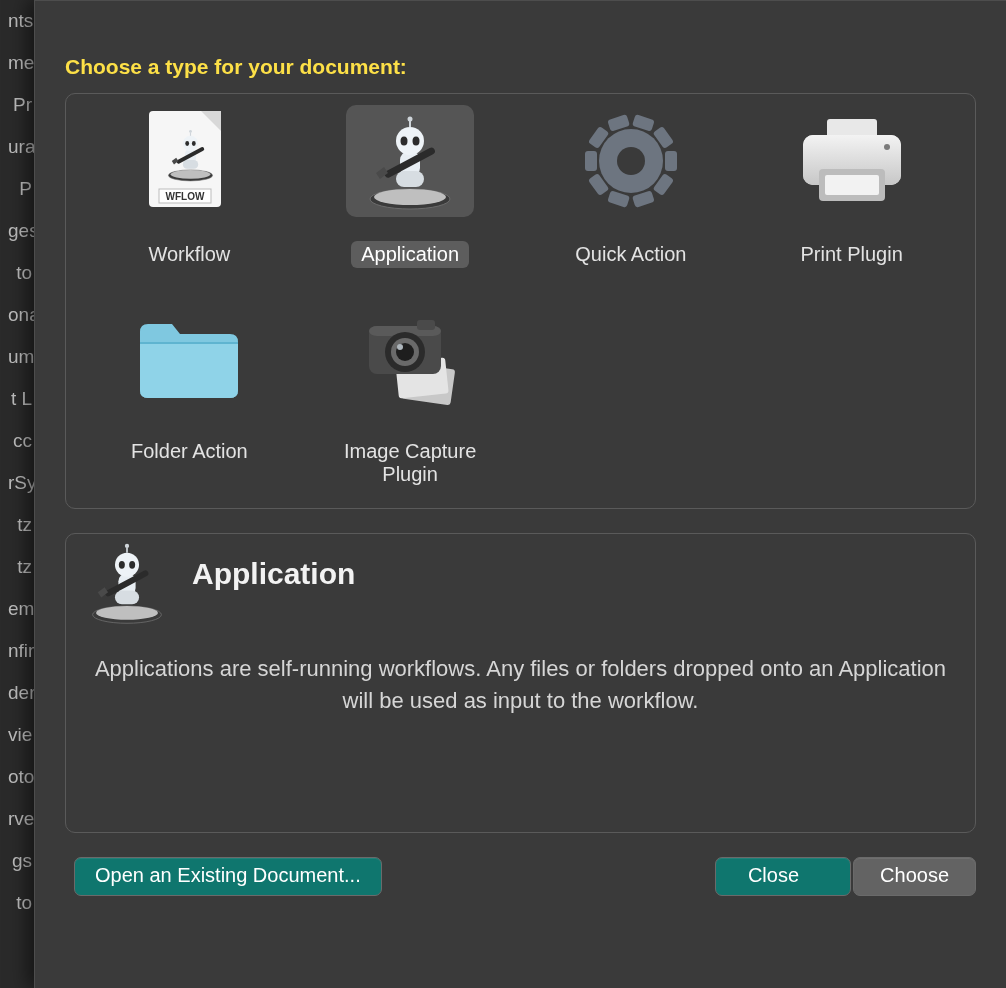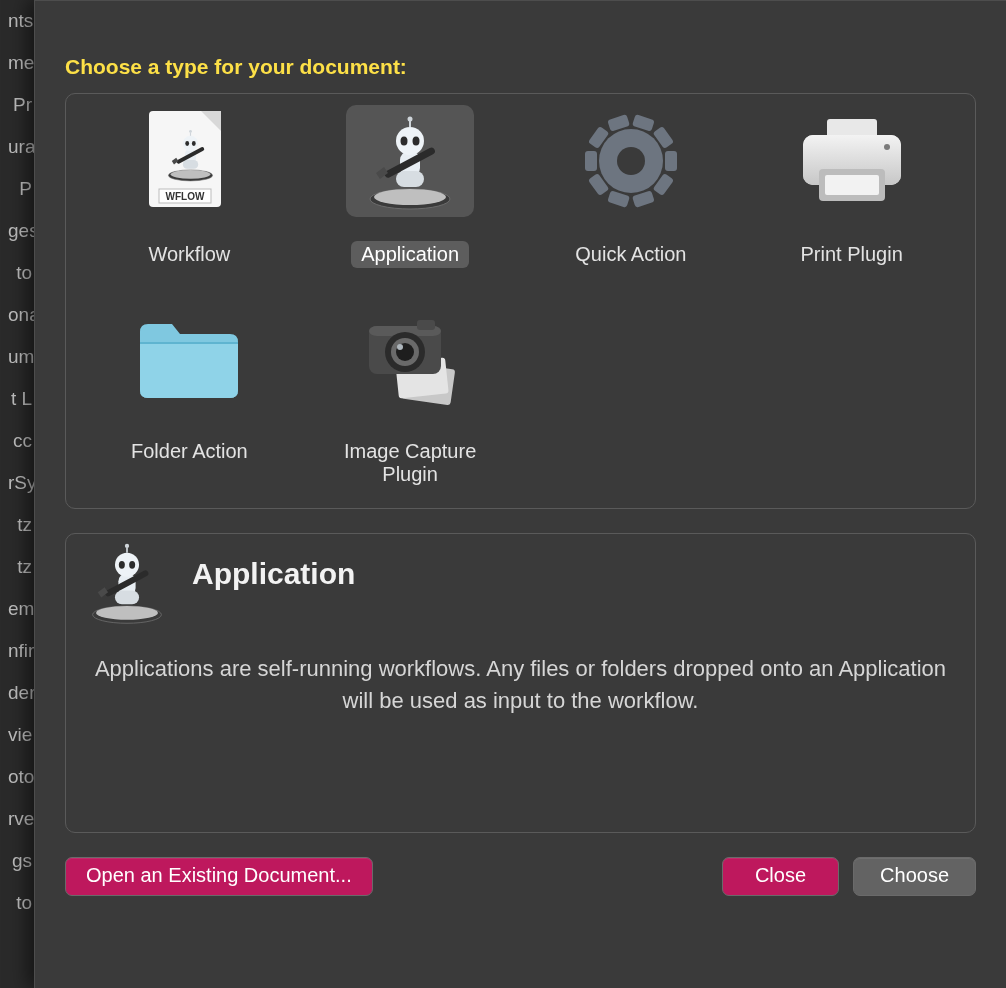--- a/index.html
+++ b/index.html
@@ -120,35 +120,36 @@
     height:300px;
   }
 
   
   .btn-row{
     display:flex;
     margin-top:24px;
     align-items:center;
   }
   .push-btn{
-    background:#be185d;
+    background:#0f766e;
     border:1px solid #6a6a6a;
     border-radius:7px;
     color:#fff;
     font-size:20px;
     padding:6px 20px 8px;
     box-shadow:inset 0 1px 0 rgba(255,255,255,.08);
     cursor:default;
     user-select:none;
+    margin-left:9px;
   }
   .push-btn.default{
     background:#636363;
   }
   .spacer{flex:1;}
-  .btn-row .push-btn + .push-btn{margin-left:14px;}
+  .btn-row .push-btn + .push-btn{margin-left:2px;}
 
   
   svg{display:block;}
 
 </style>
 </head>
 <body>
 
 <div class="bg-sidebar" id="bg-side">
     <div>nts</div>
@@ -310,17 +311,17 @@
   </svg>
         </span>
       <div class="desc-title">Application</div>
     </div>
     <div class="desc-text">Applications are self-running workflows. Any files or folders dropped onto an Application will be used as input to the workflow.</div>
   </div>
 
   <div class="btn-row">
     <div class="push-btn">Open an Existing Document...</div>
     <div class="spacer"></div>
-    <div class="push-btn" style="padding-left:32px;padding-right:32px;">Close</div>
+    <div class="push-btn" style="padding-left:32px;padding-right:51px;">Close</div>
     <div class="push-btn default" style="padding-left:26px;padding-right:26px;">Choose</div>
   </div>
 
 </div>
 
 </body></html>

